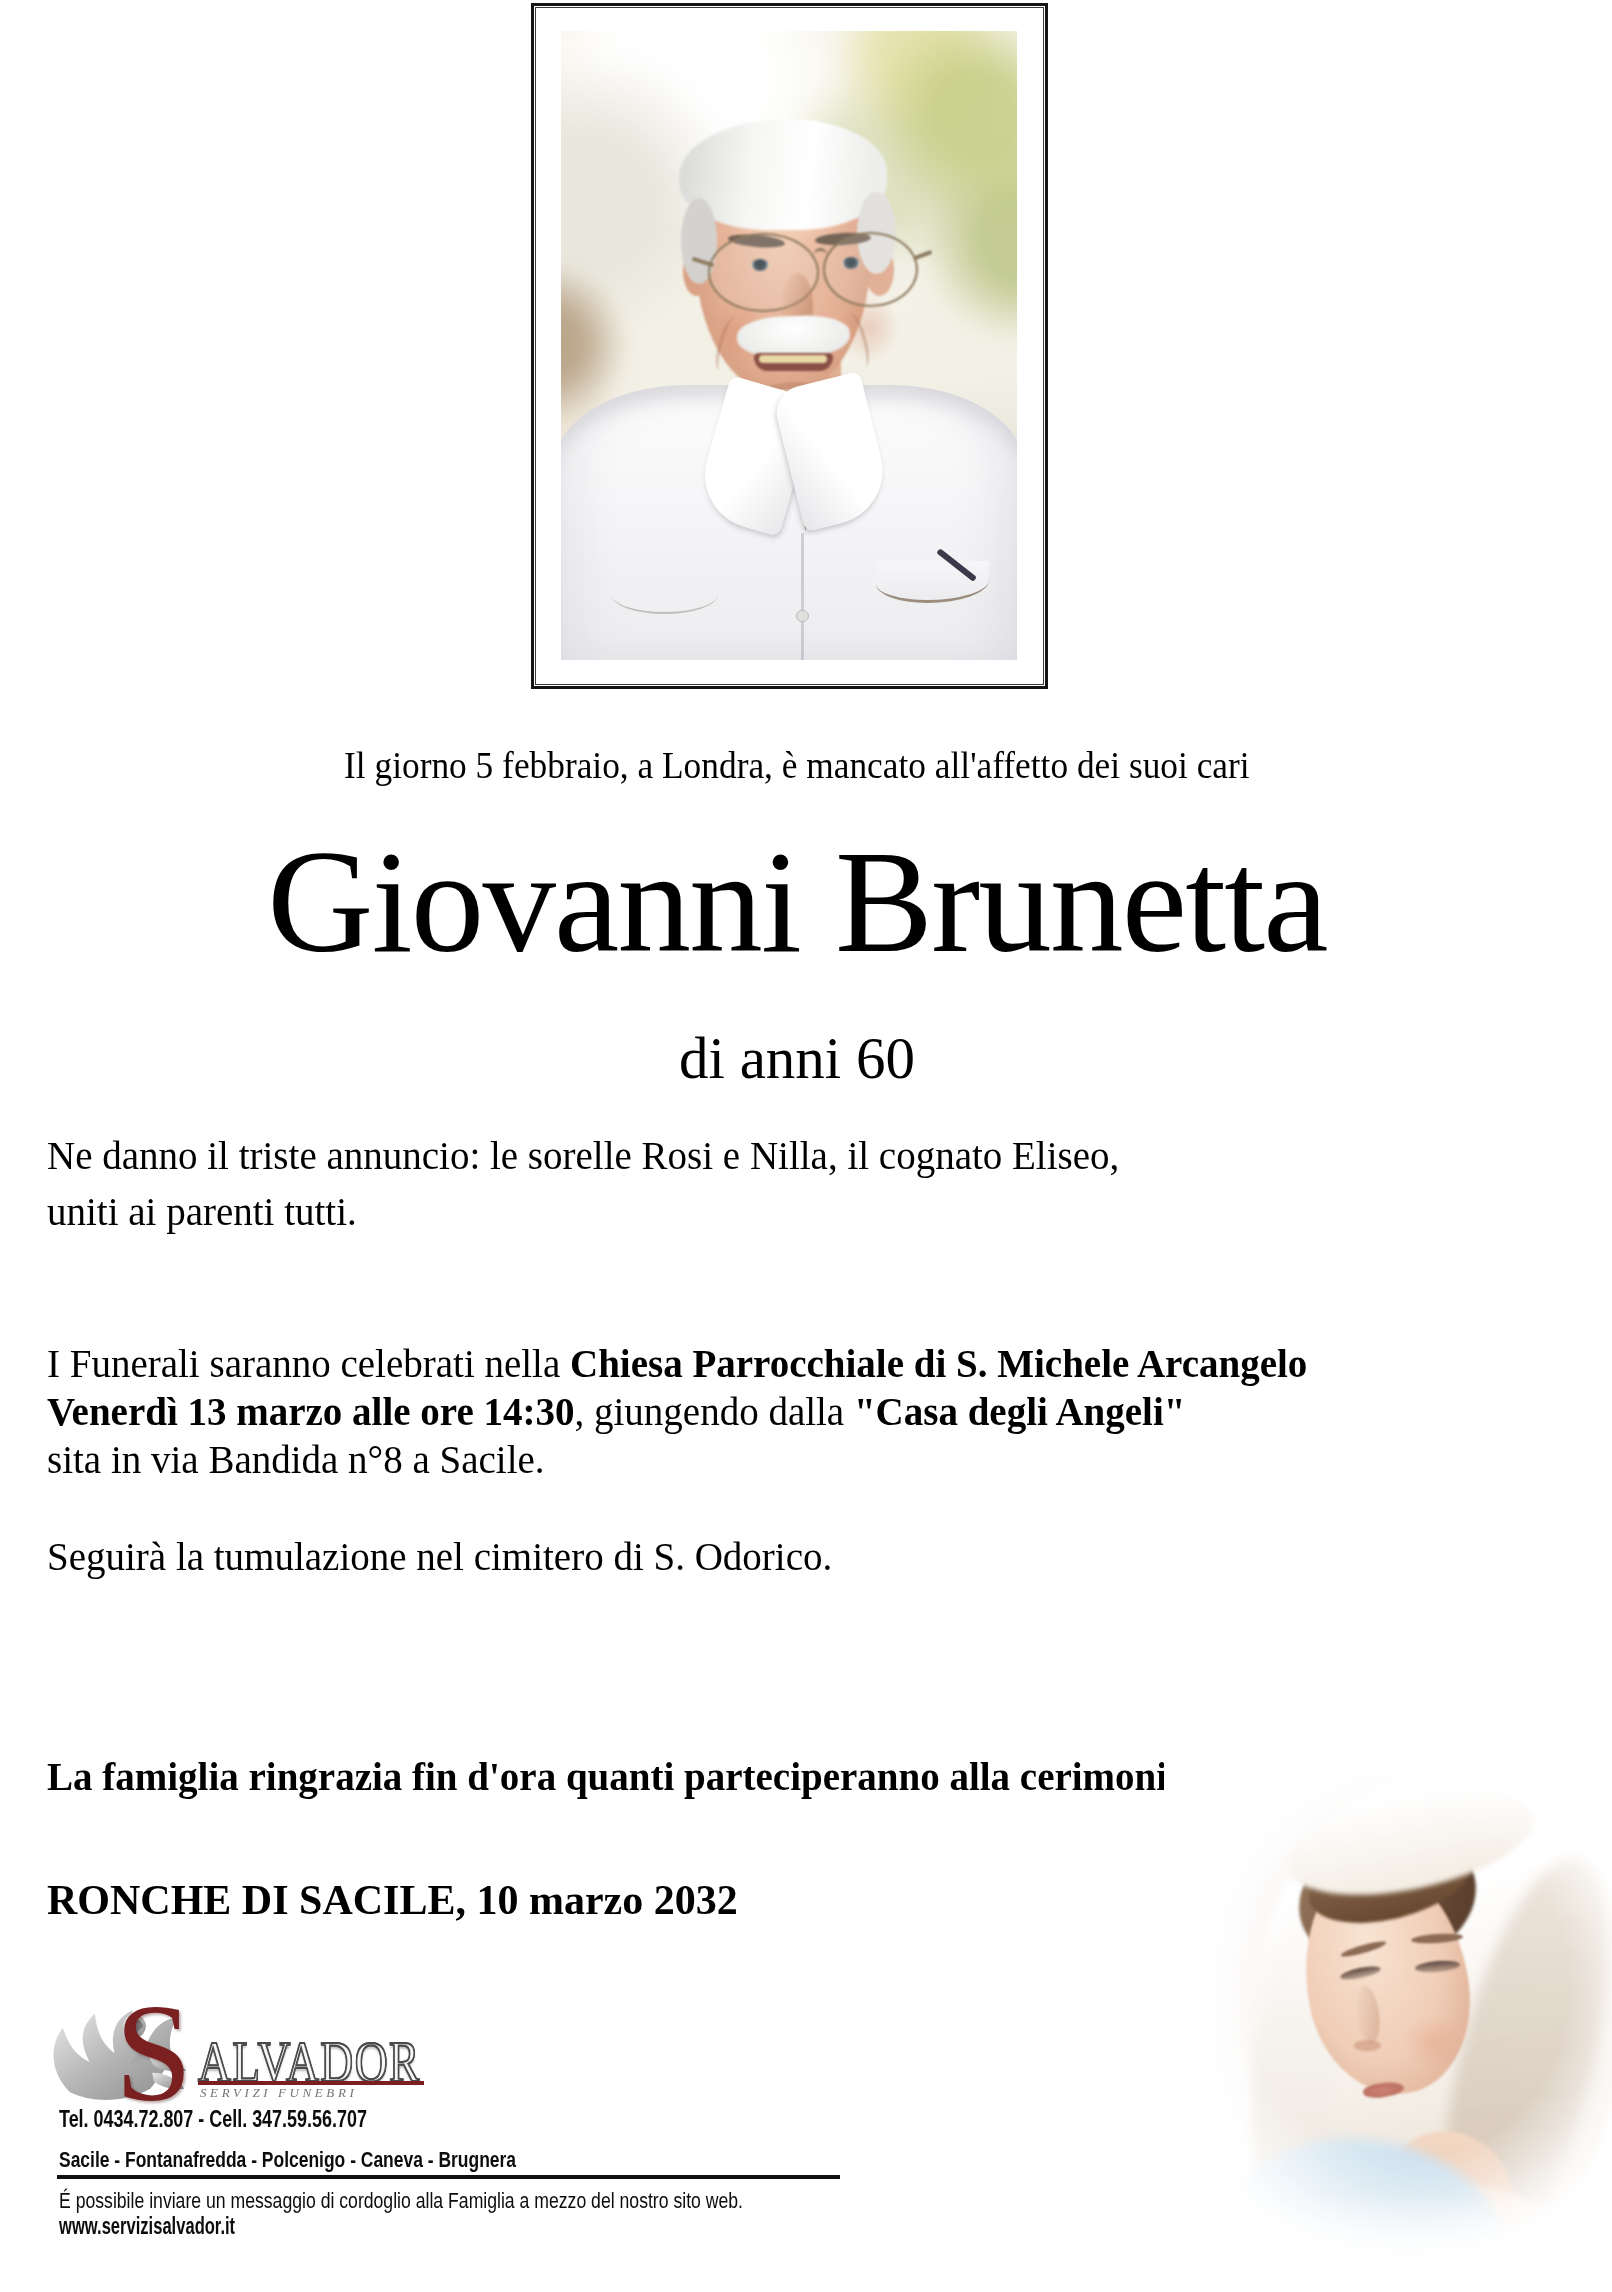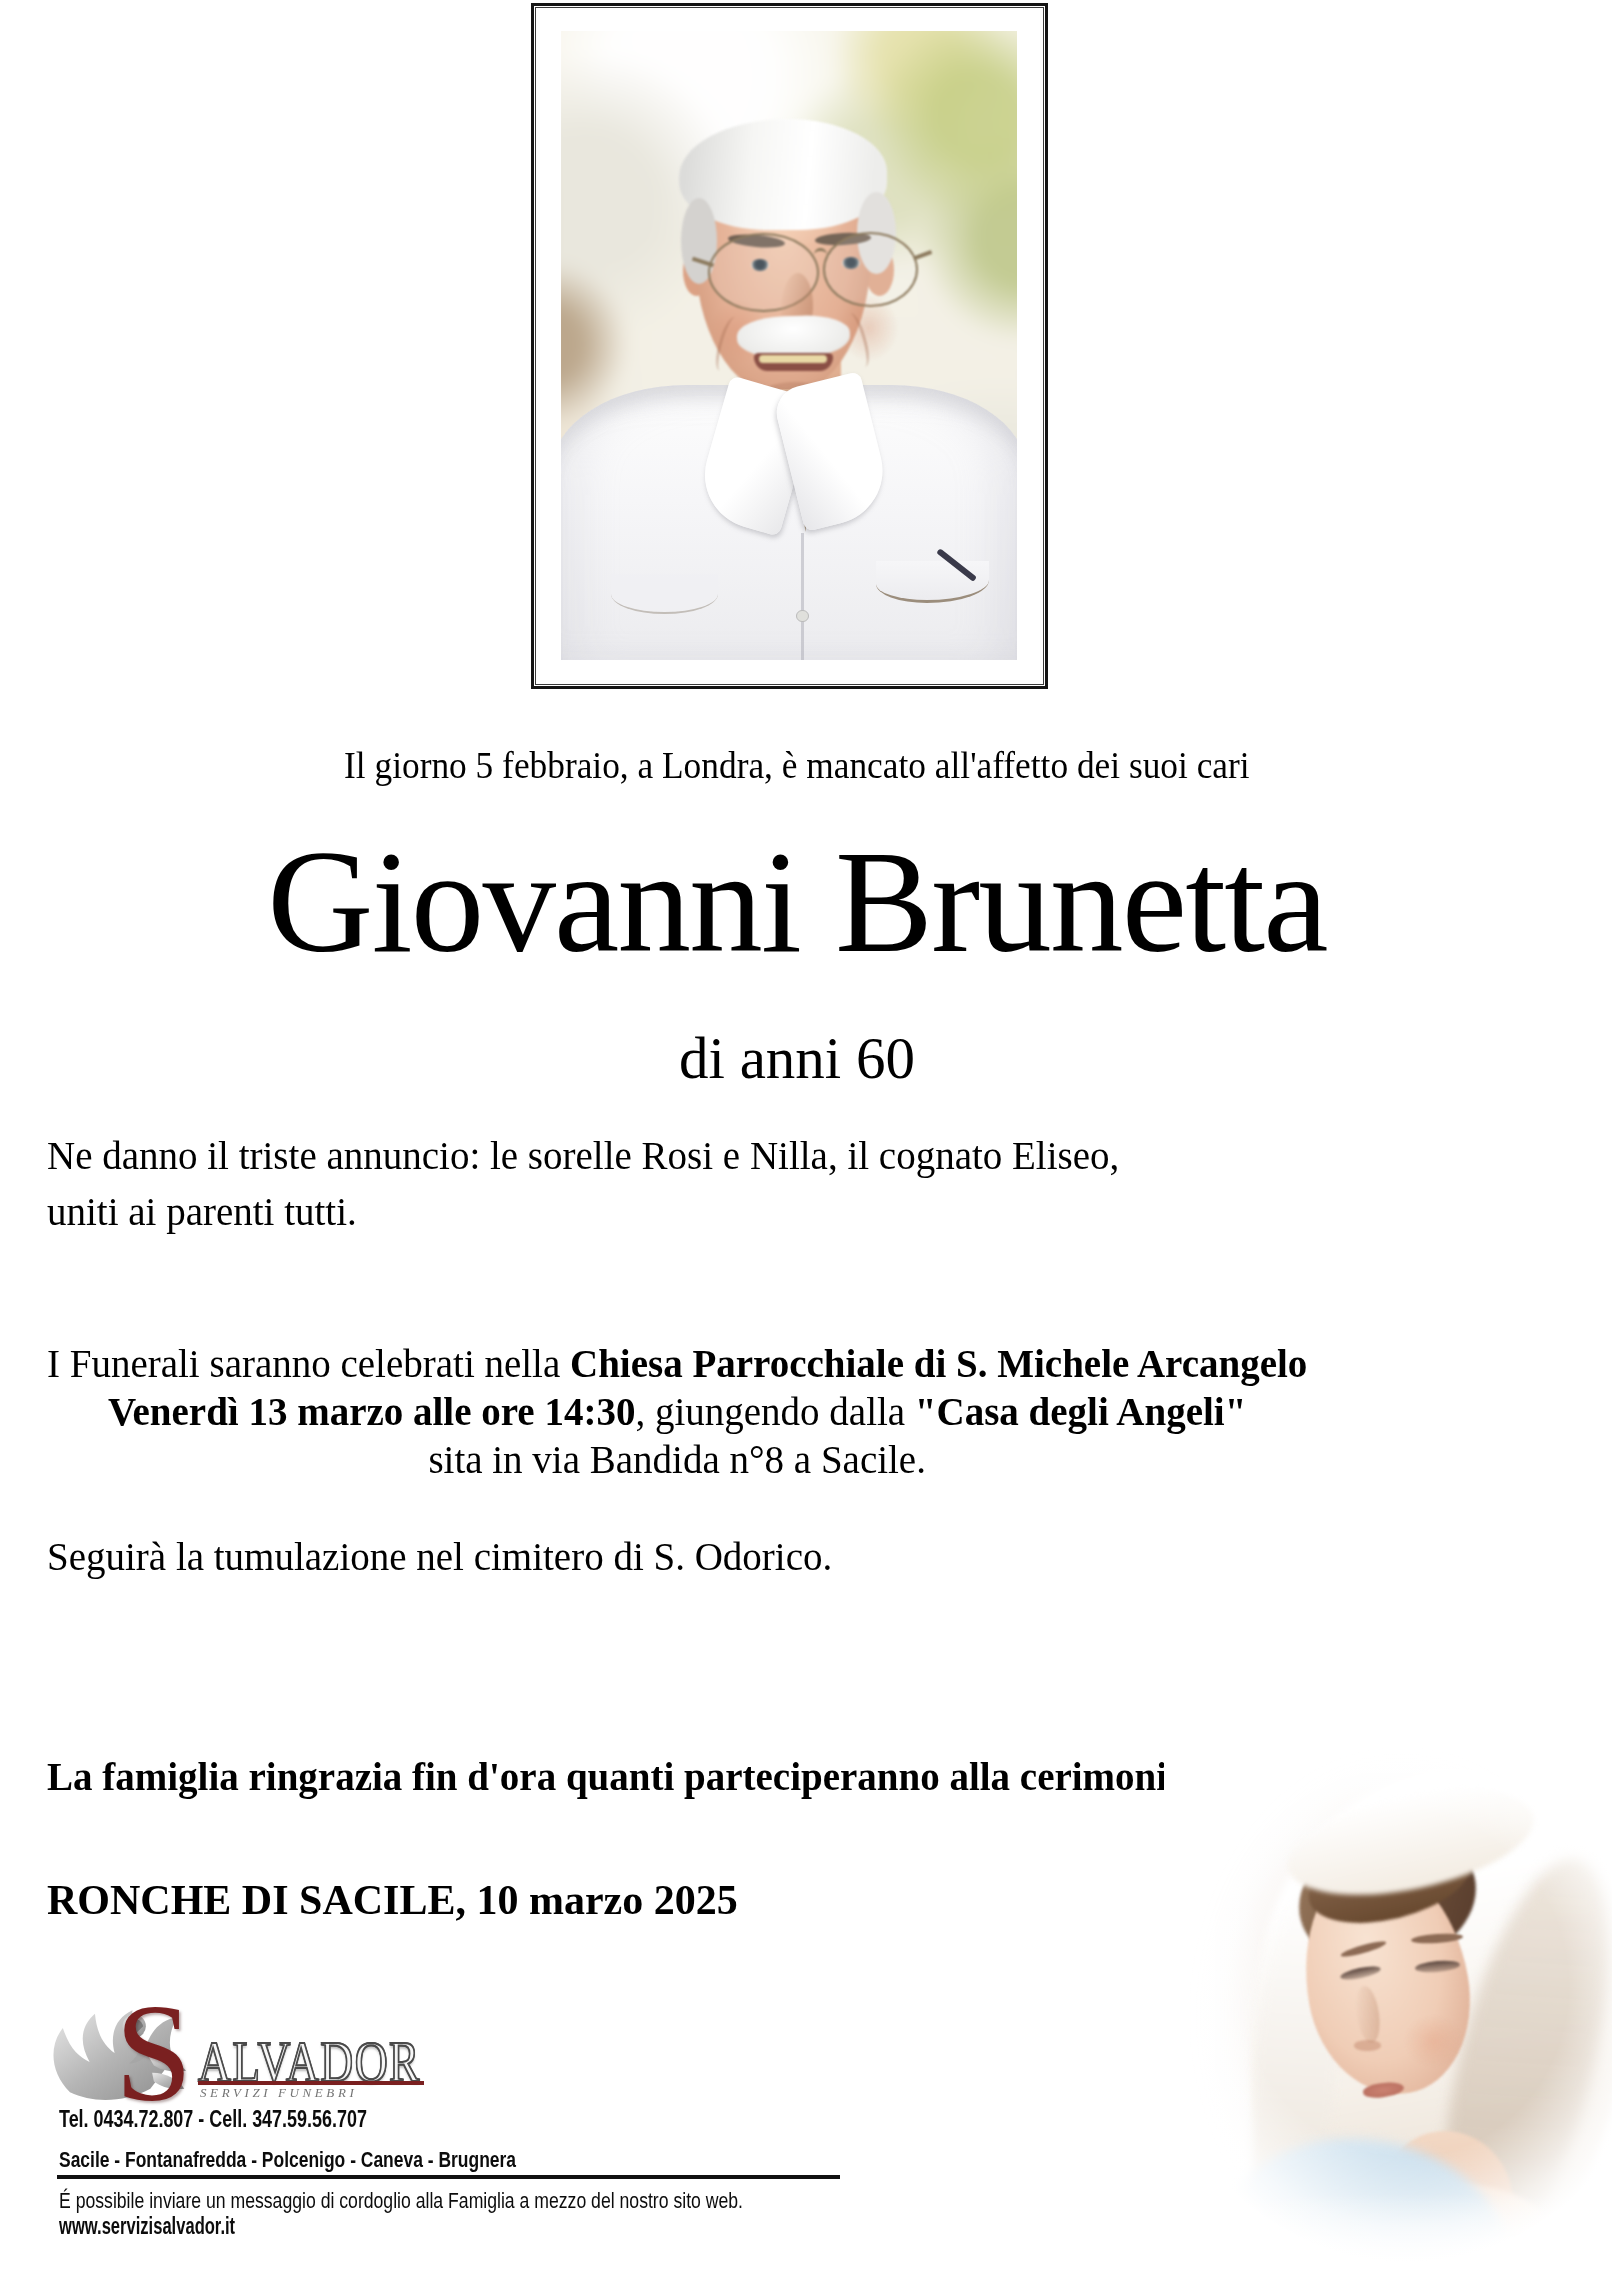--- a/index.html
+++ b/index.html
@@ -7,21 +7,21 @@
         font-family:"Liberation Serif",serif;color:#000;}
   
   .center-line{position:absolute;left:0;width:1594px;text-align:center;white-space:nowrap;}
   #intro{top:744px;font-size:38px;line-height:43px;}
   #intro .squeeze{display:inline-block;transform:scaleX(.93);}
   #name{top:825px;font-size:147px;line-height:154px;letter-spacing:-1.8px;}
   #age{top:1026px;font-size:59px;line-height:64px;}
   
   .body-block{position:absolute;left:47px;white-space:nowrap;font-size:39px;}
   #announcement{top:1128px;line-height:56px;}
-  #funeral{top:1340px;line-height:48px;text-align:center;}
+  #funeral{top:1340px;line-height:48px;}
   #burial{top:1533px;line-height:48px;font-weight:normal;}
   #rosary{top:1613px;line-height:51px;}
   #thanks{top:1753px;line-height:48px;font-weight:bold;}
   #dateline{top:1876px;line-height:48px;font-size:42px;font-weight:bold;}
   
   #photo-frame{position:absolute;left:531px;top:2.7px;width:517px;height:686px;
                border:3.6px solid #141414;background:#fff;box-sizing:border-box;}
   #photo-frame::before{content:'';position:absolute;inset:0.9px;border:0.9px solid #3a3a3a;}
   #photo{position:absolute;left:27px;top:25px;width:456px;height:629px;overflow:hidden;background:#f4f1e6;}
   #photo *{position:absolute;}
@@ -234,21 +234,21 @@
     <div><span>I Funerali saranno celebrati nella </span><b>Chiesa Parrocchiale di S. Michele Arcangelo</b></div>
     <div><b>Venerdì 13 marzo alle ore 14:30</b><span>, giungendo dalla </span><b>"Casa degli Angeli"</b></div>
     <div>sita in via Bandida n°8 a Sacile.</div>
   </div>
 
   <div id="burial" class="body-block">Seguirà la tumulazione nel cimitero di S. Odorico.</div>
 
 
   <div id="thanks" class="body-block">La famiglia ringrazia fin d'ora quanti parteciperanno alla cerimonia.</div>
 
-  <div id="dateline" class="body-block">RONCHE DI SACILE, 10 marzo 2025</div>
+  <div id="dateline" class="body-block">RONCHE DI SACILE, 10 marzo 2032</div>
 
   <svg id="swan-svg" viewBox="0 0 190 112">
     <defs>
       <linearGradient id="sg" x1="0" y1="0" x2="1" y2="1">
         <stop offset="0" stop-color="#e9e9e9"></stop>
         <stop offset=".5" stop-color="#b5b5b5"></stop>
         <stop offset="1" stop-color="#8c8c8c"></stop>
       </linearGradient>
     </defs>
     <path d="M30,100 C8,78 6,48 22,28 C30,52 40,60 52,66 C40,44 42,26 58,12

